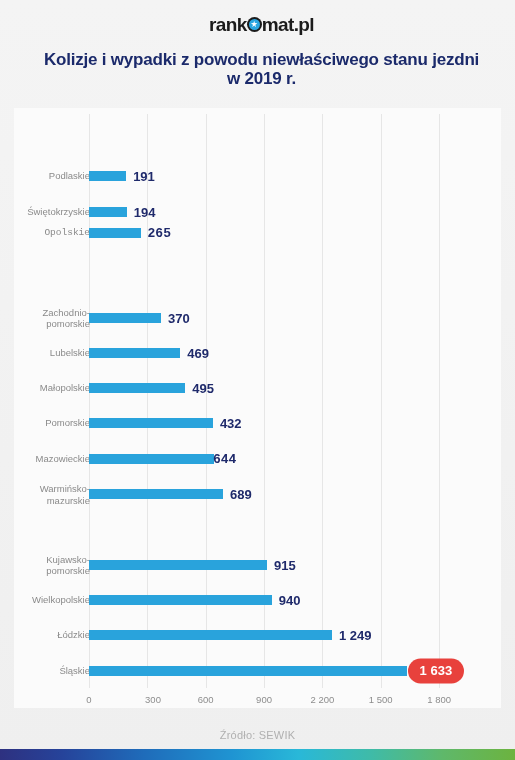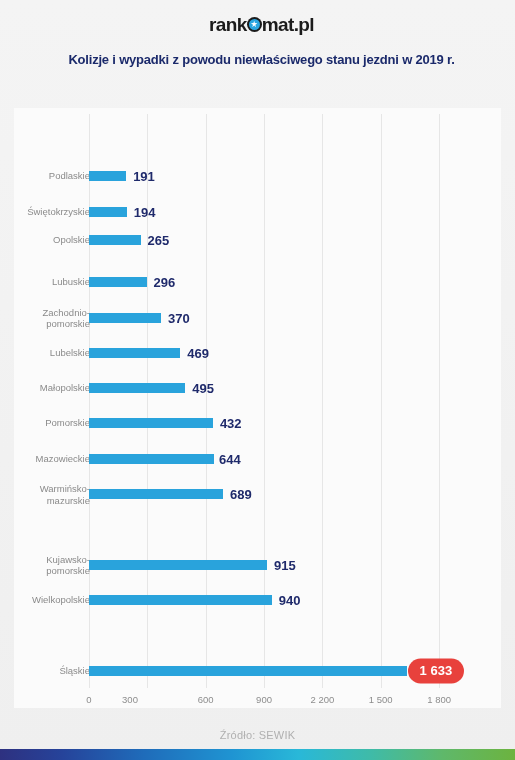--- a/index.html
+++ b/index.html
@@ -61,21 +61,21 @@
     position: absolute;
     left: 4.2px; top: 4.2px;
     width: 6.6px; height: 6.6px;
     background: #ffffff;
     clip-path: polygon(50% 0%, 61% 36%, 100% 38%, 68% 60%, 79% 100%, 50% 74%, 21% 100%, 32% 60%, 0% 38%, 39% 36%);
   }
 
   .chart-title {
     text-align: center;
     color: #1b2a6b;
-    font-size: 13px;
+    font-size: 17px;
     font-weight: bold;
     line-height: 19px;
     margin: 10px 34px 0 34px;
     letter-spacing: -0.2px;
   }
 
   
   .panel {
     position: absolute;
     left: 14px;
@@ -214,29 +214,24 @@
         <div class="row" style="top: 51.3px;">
           <div class="row-label">Podlaskie</div>
           <div class="bar" style="width: 37.1495px;"></div>
           <div class="value" style="left: 119.15px;">191</div>
         </div>
         <div class="row" style="top: 86.6px;">
           <div class="row-label">Świętokrzyskie</div>
           <div class="bar" style="width: 37.733px;"></div>
           <div class="value" style="left: 119.733px;">194</div>
         </div>
-        <div class="row" style="top: 115px;">
+        <div class="row" style="top: 108px; font-family: Liberation Mono, monospace;">
           <div class="row-label">Opolskie</div>
           <div class="bar" style="width: 51.5425px;"></div>
           <div class="value" style="left: 133.542px;">265</div>
-        </div>
-        <div class="row" style="top: 157.2px;">
-          <div class="row-label">Lubuskie</div>
-          <div class="bar" style="width: 57.572px;"></div>
-          <div class="value" style="left: 139.572px;">296</div>
         </div>
         <div class="row" style="top: 192.5px;">
           <div class="row-label">Zachodnio-
 pomorskie</div>
           <div class="bar" style="width: 71.965px;"></div>
           <div class="value" style="left: 153.965px; text-align: right;">370</div>
         </div>
         <div class="row" style="top: 227.8px;">
           <div class="row-label">Lubelskie</div>
           <div class="bar" style="width: 91.2205px;"></div>
@@ -248,50 +243,55 @@
           <div class="value" style="left: 178.278px;">495</div>
         </div>
         <div class="row" style="top: 298.4px;">
           <div class="row-label">Pomorskie</div>
           <div class="bar" style="width: 123.897px;"></div>
           <div class="value" style="left: 205.897px;">432</div>
         </div>
         <div class="row" style="top: 333.7px;">
           <div class="row-label">Mazowieckie</div>
           <div class="bar" style="width: 125.258px;"></div>
-          <div class="value" style="left: 205px;">644</div>
+          <div class="value" style="left: 199px; font-family: Liberation Mono, monospace;">644</div>
         </div>
         <div class="row" style="top: 369px;">
           <div class="row-label">Warmińsko-
 mazurskie</div>
           <div class="bar" style="width: 134.011px;"></div>
           <div class="value" style="left: 216.011px;">689</div>
         </div>
         <div class="row" style="top: 439.6px;">
           <div class="row-label">Kujawsko-
 pomorskie</div>
           <div class="bar" style="width: 177.968px;"></div>
           <div class="value" style="left: 259.967px;">915</div>
         </div>
         <div class="row" style="top: 474.9px;">
           <div class="row-label">Wielkopolskie</div>
           <div class="bar" style="width: 182.83px;"></div>
           <div class="value" style="left: 264.83px;">940</div>
         </div>
+        <div class="row" style="top: 510.2px;">
+          <div class="row-label">Łódzkie</div>
+          <div class="bar" style="width: 242.93px;"></div>
+          <div class="value" style="left: 324.93px;">1 249</div>
+        </div>
         <div class="row" style="top: 545.5px;">
           <div class="row-label">Śląskie</div>
           <div class="bar" style="width: 317.618px;"></div>
           <div class="value badge badge-max" style="left: 393.618px;">1 633</div>
         </div>
       </div>
   </div>
 
   <div class="axis" id="axis">
       <div class="tick" style="left: 75px;">0</div>
-      <div class="tick" style="left: 116px;">300</div>
+      <div class="tick" style="left: 139px;">300</div>
       <div class="tick" style="left: 191.7px;">600</div>
       <div class="tick" style="left: 250.05px;">900</div>
       <div class="tick" style="left: 308.4px;">2 200</div>
       <div class="tick" style="left: 366.75px;">1 500</div>
       <div class="tick" style="left: 425.1px;">1 800</div>
     </div>
 
   <div class="source">Źródło: SEWIK</div>
 
   <div class="footer-bar"></div>

